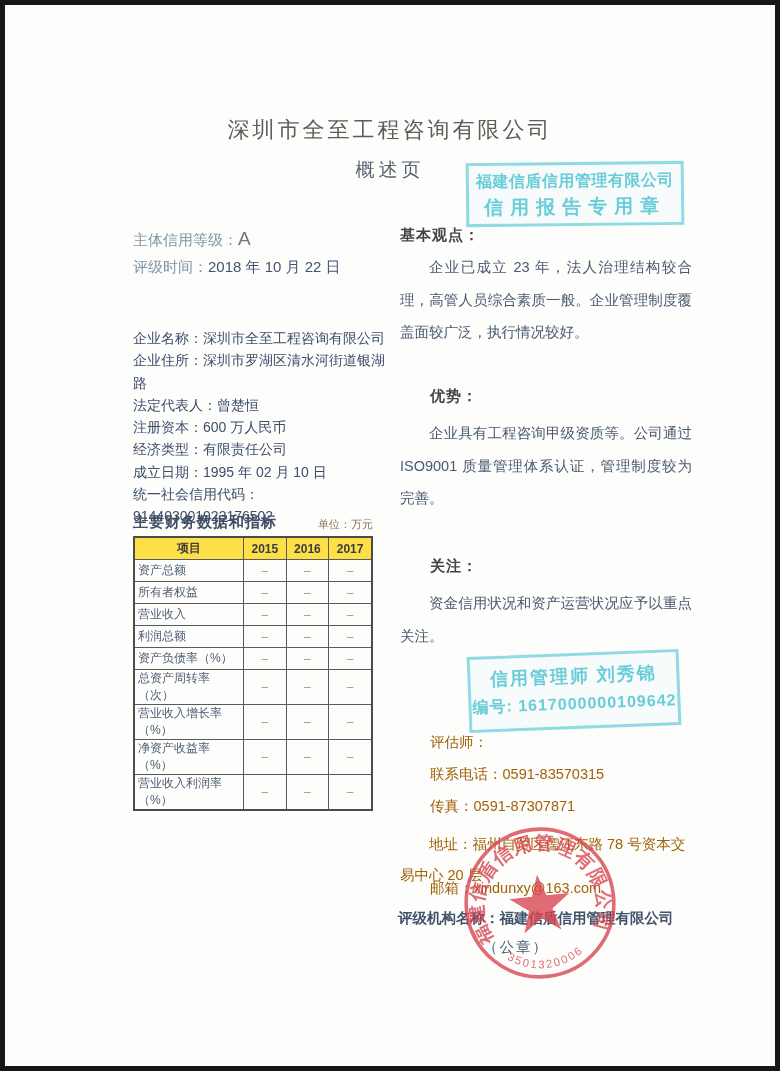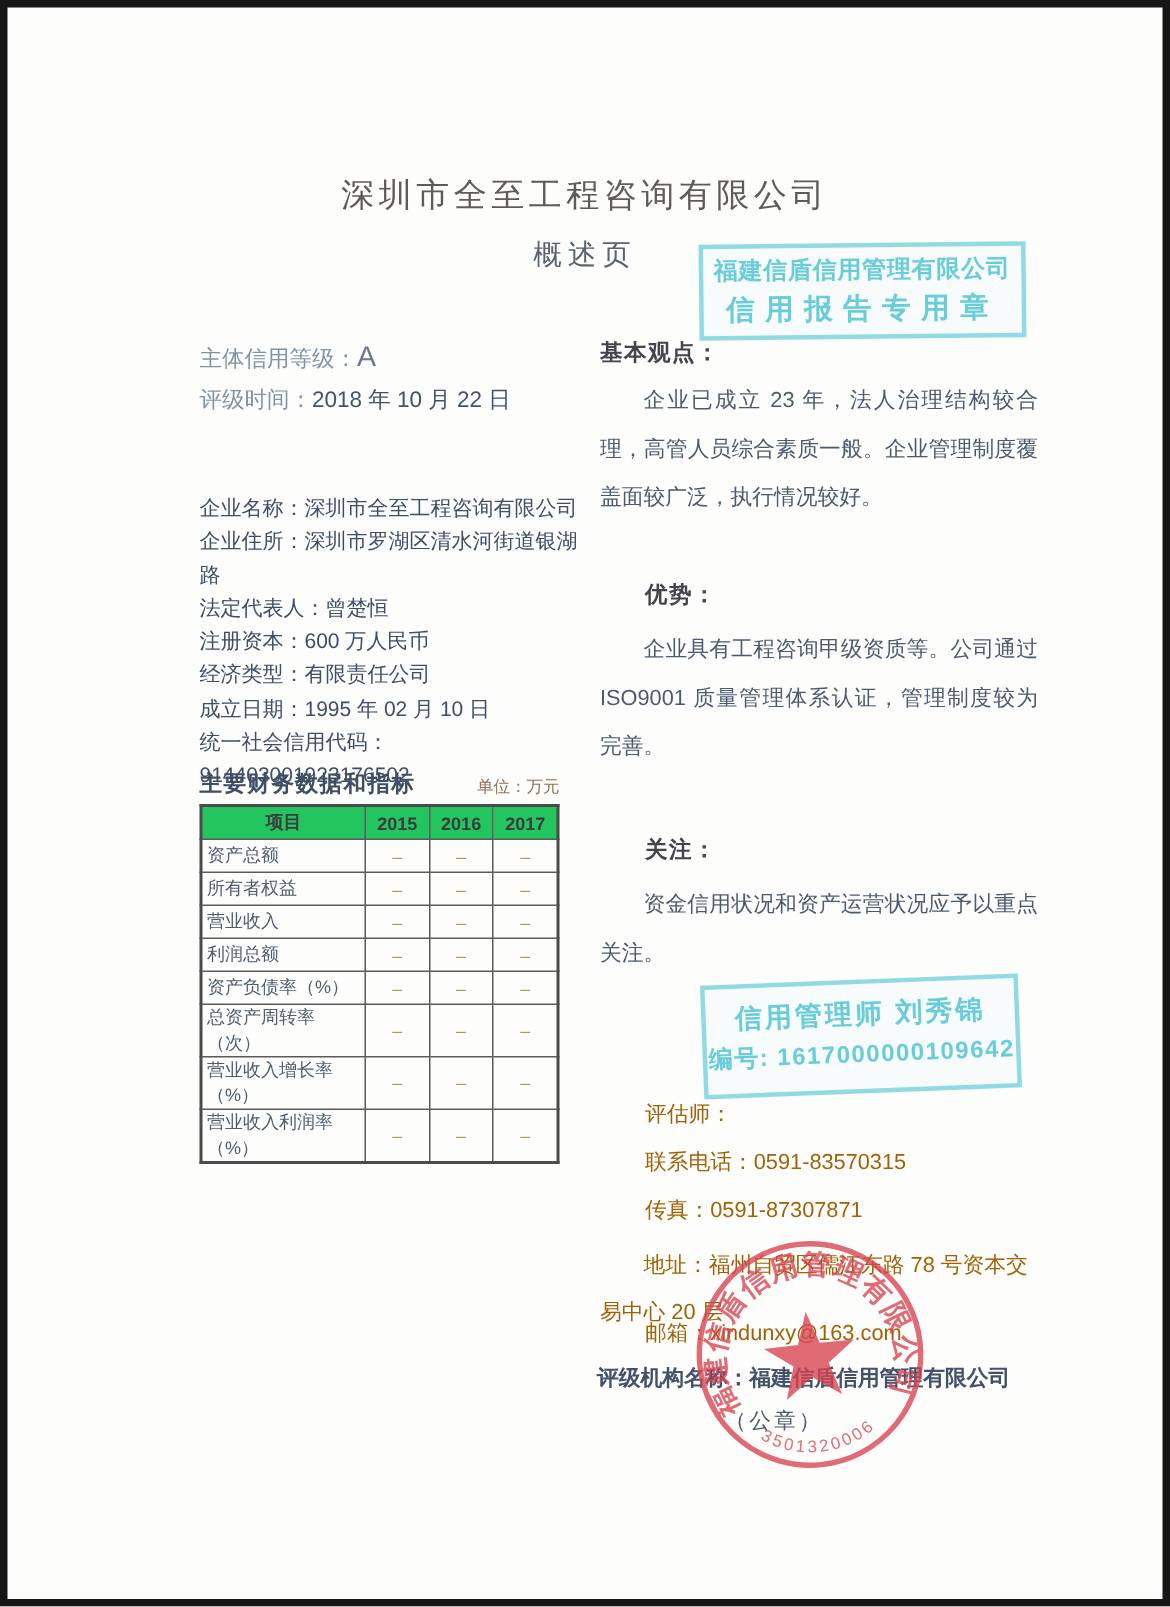--- a/index.html
+++ b/index.html
@@ -22,21 +22,21 @@
   .rating .grade{font-size:19px;color:#6b7886;font-family:"Liberation Sans",sans-serif;}
   
   .company{top:322px;left:128px;width:258px;font-size:14px;font-weight:400;line-height:22.3px;color:#3e4d6a;}
   
   .fin-head{top:508px;left:128px;width:240px;display:flex;justify-content:space-between;align-items:flex-end;}
   .fin-title{font-size:15px;font-weight:bold;color:#3e4e64;letter-spacing:1px;}
   .fin-unit{font-size:11px;color:#8a7355;}
   table.fin{top:531px;left:128px;width:240px;border-collapse:collapse;position:absolute;
             border:2px solid #4b4b4b;}
   table.fin th,table.fin td{border:1px solid #5a5a5a;height:21px;font-size:12px;padding:0 3px;}
-  table.fin th{background:#22c55e;color:#3c3c40;font-weight:bold;}
+  table.fin th{background:#fde047;color:#3c3c40;font-weight:bold;}
   table.fin th.c-item{width:102px;}
   table.fin td.rowlabel{text-align:left;color:#4d5c70;}
   table.fin td.dash{text-align:center;color:#b5946a;}
   
   .rcol-head{left:395px;width:290px;font-size:15px;font-weight:bold;color:#44444d;letter-spacing:1px;}
   .indent{padding-left:30px;}
   .para{left:395px;width:292px;font-size:14.5px;line-height:32.5px;color:#4b5a70;
         text-align:justify;text-indent:2em;}
   
   .stamp-cert{top:648px;left:463px;width:212px;height:76px;transform:rotate(-2.2deg);padding-top:6px;}
@@ -128,20 +128,26 @@
           <td class="dash">–</td>
           <td class="dash">–</td>
         </tr>
         <tr>
           <td class="rowlabel">营业收入增长率（%）</td>
           <td class="dash">–</td>
           <td class="dash">–</td>
           <td class="dash">–</td>
         </tr>
         <tr>
+          <td class="rowlabel">净资产收益率（%）</td>
+          <td class="dash">–</td>
+          <td class="dash">–</td>
+          <td class="dash">–</td>
+        </tr>
+        <tr>
           <td class="rowlabel">营业收入利润率（%）</td>
           <td class="dash">–</td>
           <td class="dash">–</td>
           <td class="dash">–</td>
         </tr>
       </tbody>
   </table>
 
   <div class="abs rcol-head" style="top:221px;">基本观点：</div>
   <div class="abs para" style="top:246px;">企业已成立 23 年，法人治理结构较合理，高管人员综合素质一般。企业管理制度覆盖面较广泛，执行情况较好。</div>

